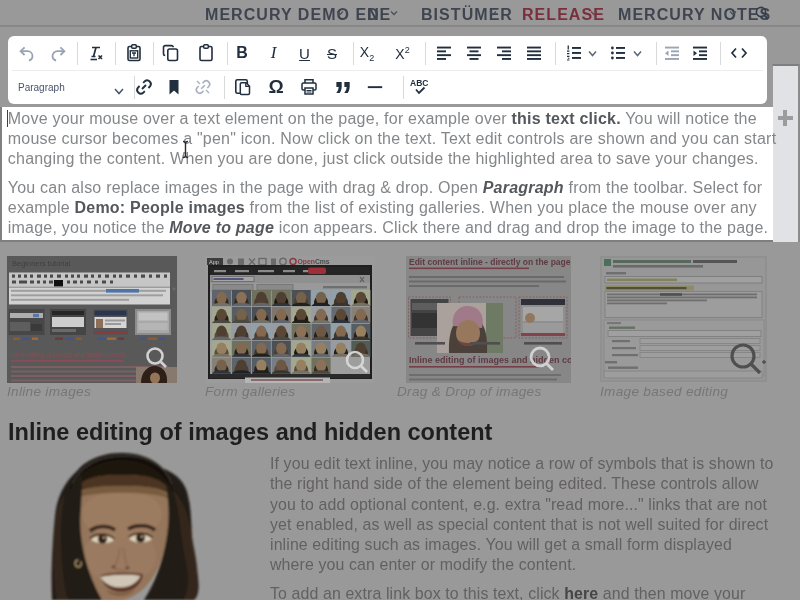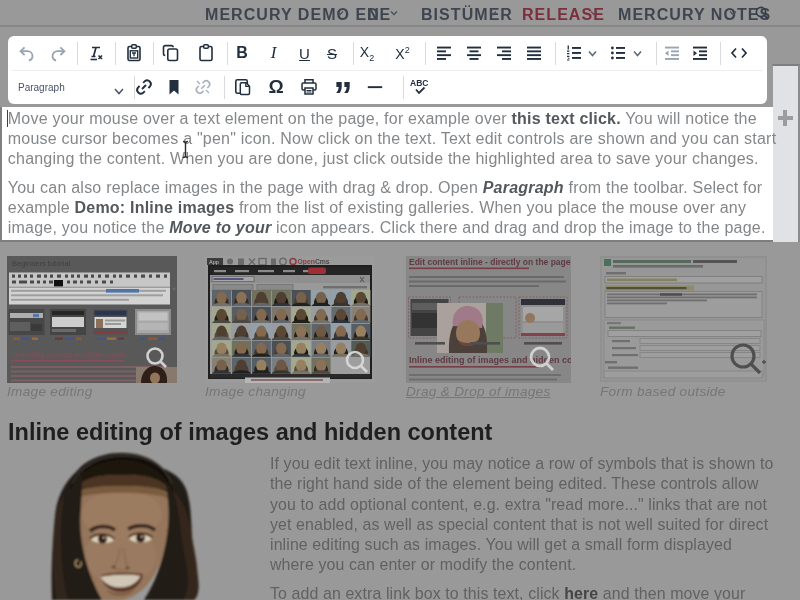--- a/index.html
+++ b/index.html
@@ -67,22 +67,22 @@
 <div class="abs" id="strip"></div>
 <div class="abs" style="left:777.5px;top:115.5px;width:15px;height:4.5px;background:#9c9c9c;"></div>
 <div class="abs" style="left:782.8px;top:110px;width:4.5px;height:15.5px;background:#9c9c9c;"></div>
 
 <div class="abs" id="edit">
   <div class="txt">
     <p>Move your mouse over a text element on the page, for example over <b>this text click.</b> You will notice the<br>
     mouse cursor becomes a "pen" icon. Now click on the text. Text edit controls are shown and you can start<br>
     changing the content. When you are done, just click outside the highlighted area to save your changes.</p>
     <p>You can also replace images in the page with drag &amp; drop. Open <b><i>Paragraph</i></b> from the toolbar. Select for<br>
-    example <b>Demo: Inline images</b> from the list of existing galleries. When you place the mouse over any<br>
-    image, you notice the <b><i>Move to your</i></b> icon appears. Click there and drag and drop the image to the page.</p>
+    example <b>Demo: People images</b> from the list of existing galleries. When you place the mouse over any<br>
+    image, you notice the <b><i>Move to page</i></b> icon appears. Click there and drag and drop the image to the page.</p>
   </div>
 </div>
 
 <div class="abs" style="left:7.2px;top:109.5px;width:1.2px;height:17.5px;background:#3f3f3f;"></div>
 
 <svg class="abs" style="left:180px;top:140px;" width="12" height="19" viewBox="0 0 12 19">
   <path d="M3 1.5 C4.2 1.5 5.5 2 5.5 3.5 L5.5 15.5 C5.5 17 4.2 17.5 3 17.5 M8 1.5 C6.8 1.5 5.5 2 5.5 3.5 M8 17.5 C6.8 17.5 5.5 17 5.5 15.5" fill="none" stroke="#2b2b2b" stroke-width="1.4"></path>
 </svg>
 
 <div class="abs" id="tb">
@@ -446,21 +446,21 @@
 
   <rect x="129" y="111" width="41" height="16" fill="#87796d"></rect>
   <path d="M134 127 C134 115 142 109 149 110 C157 111 161 118 160 127 Z" fill="#2e2018"></path>
   <ellipse cx="148" cy="122" rx="5" ry="5.6" fill="#93755a"></ellipse>
 
   <g stroke="#d8d8d8" stroke-width="2.6" fill="none" opacity=".95">
     <circle cx="148" cy="100" r="7.5"></circle>
     <path d="M153.5 105.5 L159 111"></path>
   </g>
 </svg>
-<span class="cap" style="left:7px;">Image editing</span>
+<span class="cap" style="left:7px;">Inline images</span>
 
 <svg class="abs" style="left:205px;top:256px;" width="170" height="127" viewBox="0 0 170 127">
   <rect width="170" height="127" fill="#9b9b9b"></rect>
 
   <rect x="2" y="2" width="16" height="7" fill="#3c3c3c"></rect>
   <text x="4" y="8" font-size="5.5" fill="#cccccc">App</text>
   <g fill="#6a6a6a">
     <circle cx="25" cy="5.5" r="3"></circle>
       <rect x="33" y="2.5" width="6" height="6.5"></rect>
       <path d="M44 2.5 l6 6.5 M44 9 l6-6.5" stroke="#6a6a6a" stroke-width="1.5"></path>
@@ -651,21 +651,21 @@
 
   <rect x="5" y="118" width="160" height="4" fill="#2a2a2a"></rect>
   <rect x="40" y="121.5" width="85" height="5.5" fill="#b5b5b5"></rect>
   <rect x="46" y="123" width="72" height="2" fill="#8a6a6a"></rect>
 
   <g stroke="#d8d8d8" stroke-width="2.6" fill="none" opacity=".95">
     <circle cx="150" cy="104" r="8"></circle>
     <path d="M156 110 L162 116"></path>
   </g>
 </svg>
-<span class="cap" style="left:205px;">Image changing</span>
+<span class="cap" style="left:205px;">Form galleries</span>
 
 <svg class="abs" style="left:406px;top:256px;" width="165" height="127" viewBox="0 0 165 127">
   <rect width="165" height="127" fill="#878787"></rect>
   <text x="3" y="9" font-size="8.5" font-weight="bold" fill="#5f3a43">Edit content inline - directly on the page</text>
   <rect x="3" y="11.5" width="120" height="1.6" fill="#763f48"></rect>
   <g fill="#6a6a6a">
     <rect x="3" y="20" width="155" height="2"></rect>
     <rect x="3" y="24.5" width="157" height="2"></rect>
     <rect x="3" y="29" width="130" height="2"></rect>
   </g>
@@ -703,21 +703,21 @@
 
   <g stroke="#d5d5d5" stroke-width="2.8" fill="none" opacity=".95">
     <circle cx="134" cy="101" r="9"></circle>
     <path d="M140.5 107.5 L147 114"></path>
   </g>
   <g fill="#6e6e6e">
     <rect x="3" y="118" width="152" height="2"></rect>
     <rect x="3" y="122.5" width="148" height="2"></rect>
   </g>
 </svg>
-<span class="cap" style="left:406px;text-decoration:underline;">Drag &amp; Drop of images</span>
+<span class="cap" style="left:397px;">Drag &amp; Drop of images</span>
 
 <svg class="abs" style="left:600px;top:256px;" width="167" height="126" viewBox="0 0 167 126">
   <rect width="167" height="126" fill="#909090"></rect>
   <rect x="2" y="2" width="163" height="122" fill="#979797"></rect>
 
   <rect x="4" y="3" width="7" height="7" fill="#4a705c"></rect>
   <rect x="13" y="4" width="78" height="3" fill="#57695c"></rect>
   <rect x="93" y="4" width="44" height="3" fill="#555555"></rect>
   <rect x="13" y="9" width="90" height="2.6" fill="#6a6a6a"></rect>
 
@@ -752,21 +752,21 @@
   <rect x="5" y="105" width="12" height="2.4" fill="#6f6f6f"></rect>
   <rect x="8" y="110.5" width="30" height="2.4" fill="#6f6f6f"></rect>
   <rect x="4" y="115" width="158" height="7" fill="#9d9d9d" stroke="#868686" stroke-width="1"></rect>
 
   <g stroke="#4f4f4f" stroke-width="3.2" fill="none">
     <circle cx="143" cy="100" r="11"></circle>
     <path d="M151 108 L160 117"></path>
   </g>
   <path d="M162 106 h4 M164 104 v4" stroke="#4f4f4f" stroke-width="1.4"></path>
 </svg>
-<span class="cap" style="left:600px;">Form based outside</span>
+<span class="cap" style="left:600px;">Image based editing</span>
 
 <div class="abs" id="h2">Inline editing of images and hidden content</div>
 
 <svg class="abs" style="left:40px;top:450px;" width="172" height="150" viewBox="0 0 172 150">
   <defs>
       <filter id="soft" x="-10%" y="-10%" width="120%" height="120%">
         <feGaussianBlur stdDeviation="0.8"></feGaussianBlur>
       </filter>
     </defs>
   <g filter="url(#soft)">

